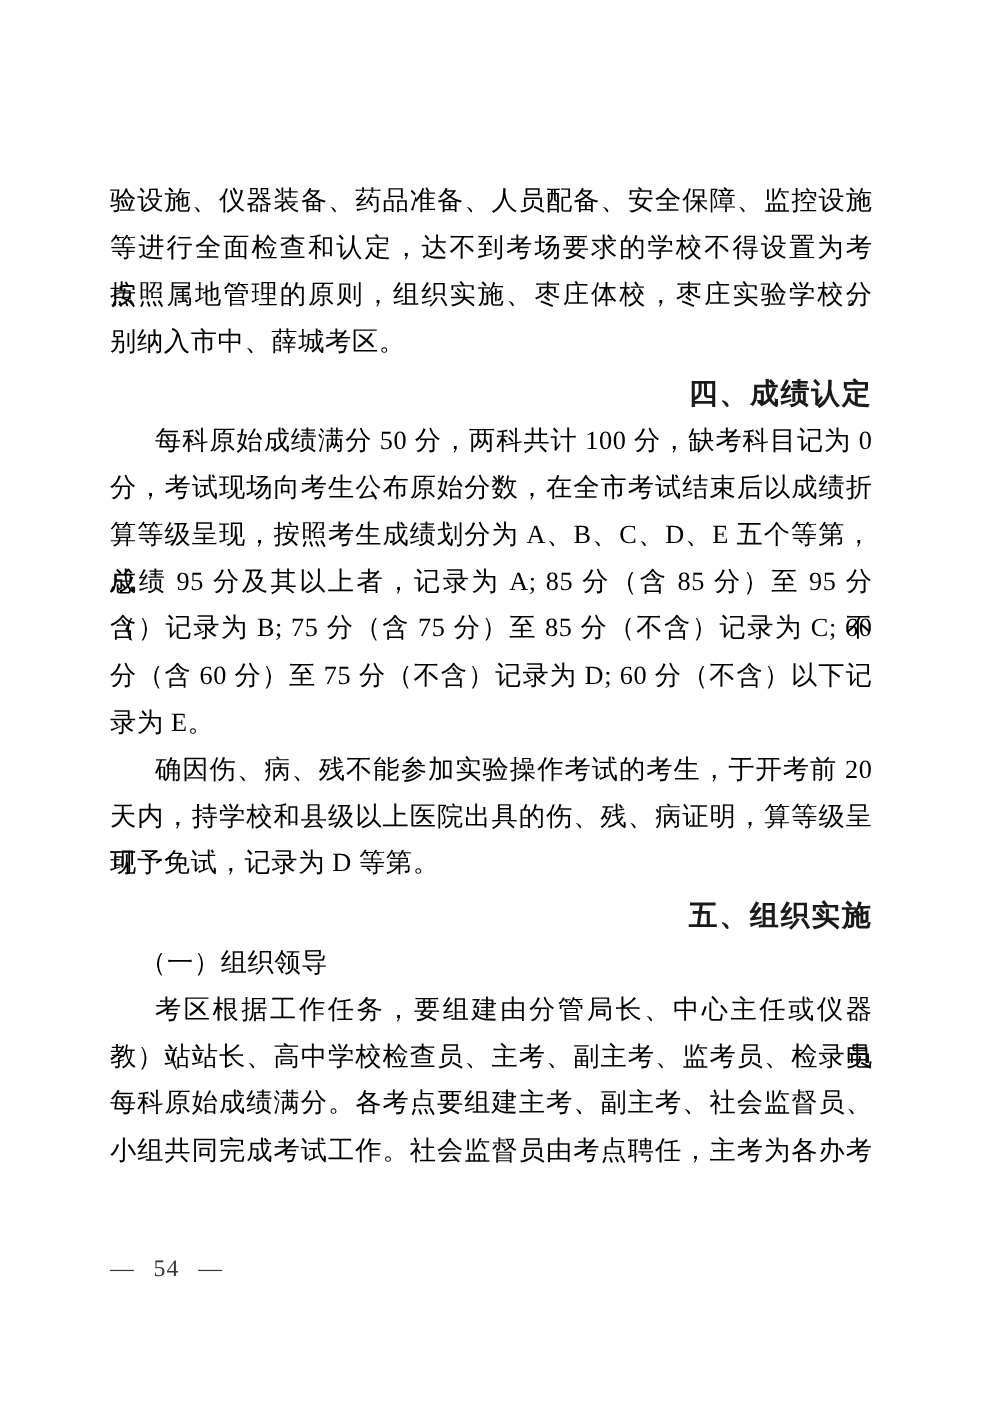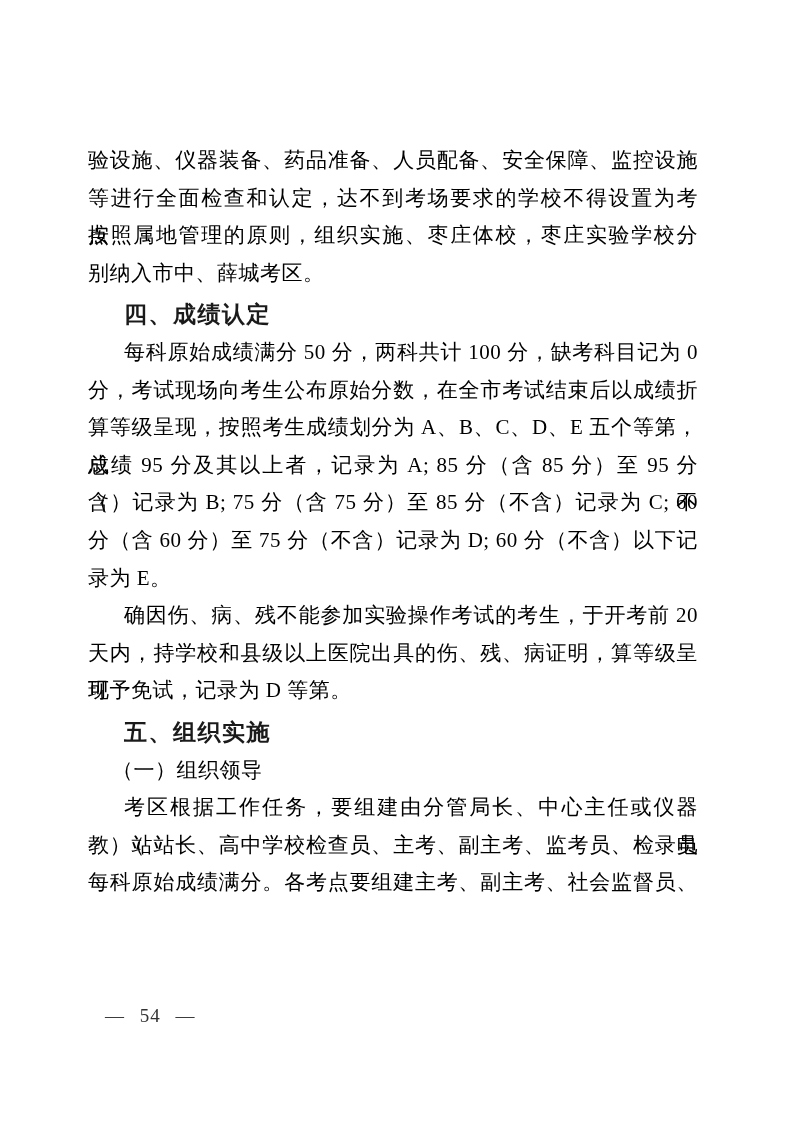--- a/index.html
+++ b/index.html
@@ -35,25 +35,26 @@
   
   .indent { padding-left: 36px; }
   .sub-indent { padding-left: 24px; }
   
   .h {
     font-family: "Liberation Sans", "DejaVu Sans", sans-serif;
     font-weight: bold;
     font-size: 23px;
     color: #1a1a1a;
     letter-spacing: 1.5px;
+    text-align: right;
   }
   .sp-before { margin-top: 4px; }
   .footer {
     position: absolute;
-    left: 105px;
+    left: 88px;
     top: 1005px;
     font-size: 19px;
     color: #333333;
     letter-spacing: 1px;
     word-spacing: 9px;
     font-family: "Liberation Serif", "DejaVu Serif", serif;
   }
 </style>
 </head>
 <body>
@@ -74,17 +75,18 @@
     <div class="line fill">分（含 60 分）至 75 分（不含）记录为 D; 60 分（不含）以下记</div>
     <div class="line">录为 E。</div>
     <div class="line fill indent">确因伤、病、残不能参加实验操作考试的考生，于开考前 20</div>
     <div class="line fill">天内，持学校和县级以上医院出具的伤、残、病证明，算等级呈现</div>
     <div class="line">可予免试，记录为 D 等第。</div>
     <div class="line h indent sp-before">五、组织实施</div>
     <div class="line sub-indent">（一）组织领导</div>
     <div class="line fill indent">考区根据工作任务，要组建由分管局长、中心主任或仪器（电</div>
     <div class="line fill">教）站站长、高中学校检查员、主考、副主考、监考员、检录员</div>
     <div class="line fill">每科原始成绩满分。各考点要组建主考、副主考、社会监督员、</div>
+    <div class="line fill">小组共同完成考试工作。社会监督员由考点聘任，主考为各办考</div>
   </div>
 
   <div class="footer">— 54 —</div>
 
 </div>
 
 </body></html>

